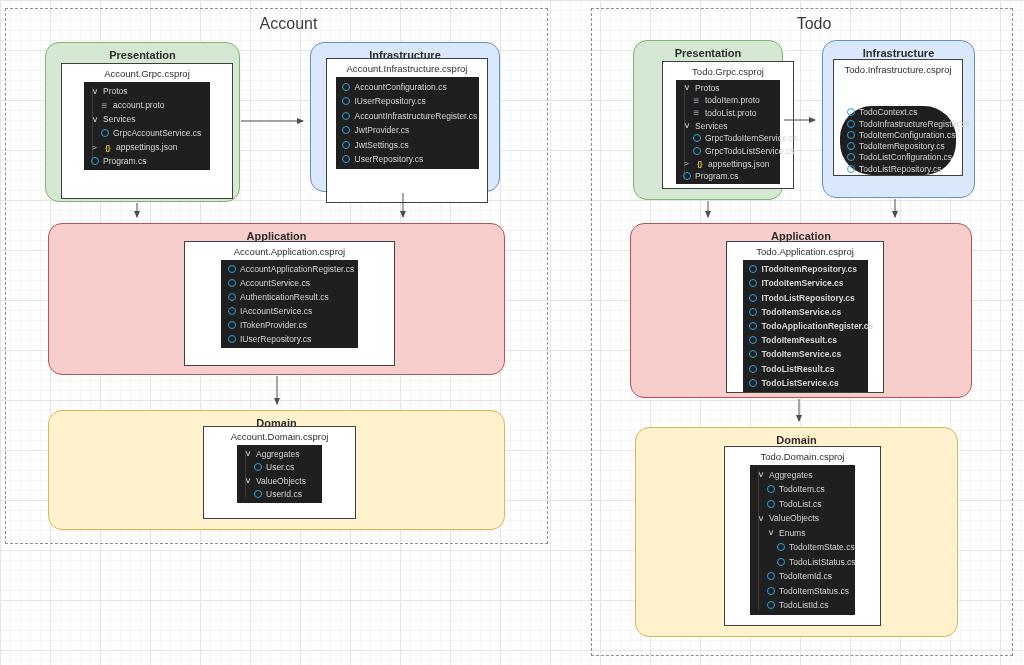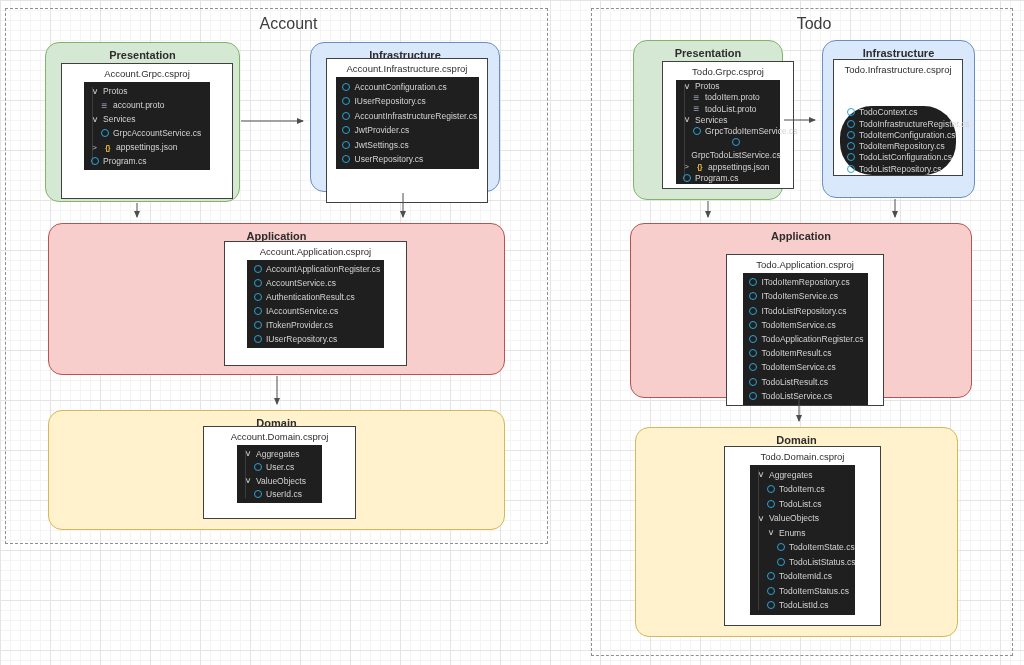--- a/index.html
+++ b/index.html
@@ -64,39 +64,39 @@
   .ic-json::before { content:"{}"; color:#e2b341; font-weight:bold; font-size:8px; letter-spacing:-0.5px; }
   .arrows { position:absolute; left:0; top:0; width:1024px; height:665px; pointer-events:none; }
 
   
   #acc-pres  { left:45px;  top:42px;  width:195px; height:160px; }
   #acc-infra { left:310px; top:42px;  width:190px; height:150px; }
   #acc-app   { left:48px;  top:223px; width:457px; height:152px; }
   #acc-dom   { left:48px;  top:410px; width:457px; height:120px; }
   #acc-pres  .proj { left:15px;  top:20px; width:172px; height:136px; }
   #acc-infra .proj { left:15px;  top:15px; width:162px; height:145px; }
-  #acc-app   .proj { left:135px; top:17px; width:183px; height:125px;margin-left:40px; }
+  #acc-app   .proj { left:135px; top:17px; width:211px; height:125px; }
   #acc-dom   .proj { left:154px; top:15px; width:153px; height:93px; }
   #acc-pres  .panel { width:126px; height:88px; }
   #acc-infra .panel { width:143px; height:92px; }
   #acc-app   .panel { width:137px; height:88px; }
   #acc-dom   .panel { width:85px;  height:58px; }
 
   
   #todo-pres  { left:633px; top:40px;  width:150px; height:160px; }
   #todo-infra { left:822px; top:40px;  width:153px; height:158px; }
   #todo-app   { left:630px; top:223px; width:342px; height:175px; }
   #todo-dom   { left:635px; top:427px; width:323px; height:210px; }
   #todo-pres  .proj { left:28px; top:20px; width:132px; height:128px; }
   #todo-infra .proj { left:10px; top:18px; width:130px; height:117px;gap:28px; }
-  #todo-app   .proj { left:95px; top:17px; width:158px; height:152px;margin-top:13px; }
+  #todo-app   .proj { left:95px; top:17px; width:158px; height:152px; }
   #todo-dom   .proj { left:88px; top:18px; width:157px; height:180px; }
   #todo-pres  .panel { width:104px; height:104px; }
   #todo-infra .panel { width:116px; height:80px;border-radius:32px; }
-  #todo-app   .panel { width:125px; height:133px; }
+  #todo-app   .panel { width:125px; height:133px;font-weight:bold; }
   #todo-dom   .panel { width:105px; height:150px; }
 </style>
 </head>
 <body>
 
 <div class="canvas">
 
   <section class="region" id="region-account">
     <div class="region-title">Account</div>
   </section>
@@ -253,21 +253,21 @@
             <span class="lbl">todoList.proto</span>
           </div>
           <div class="row">
             <span class="icon ic-chevron-down"></span>
             <span class="lbl">Services</span>
           </div>
           <div class="row" style="padding-left: 10px;">
             <span class="icon ic-csharp"></span>
             <span class="lbl">GrpcTodoItemService.cs</span>
           </div>
-          <div class="row" style="padding-left: 10px; flex-direction: column;">
+          <div class="row" style="padding-left: 10px;">
             <span class="icon ic-csharp"></span>
             <span class="lbl">GrpcTodoListService.cs</span>
           </div>
           <div class="row">
             <span class="pre ic-chevron-right"></span>
             <span class="icon ic-json"></span>
             <span class="lbl">appsettings.json</span>
           </div>
           <div class="row">
             <span class="icon ic-csharp"></span>

